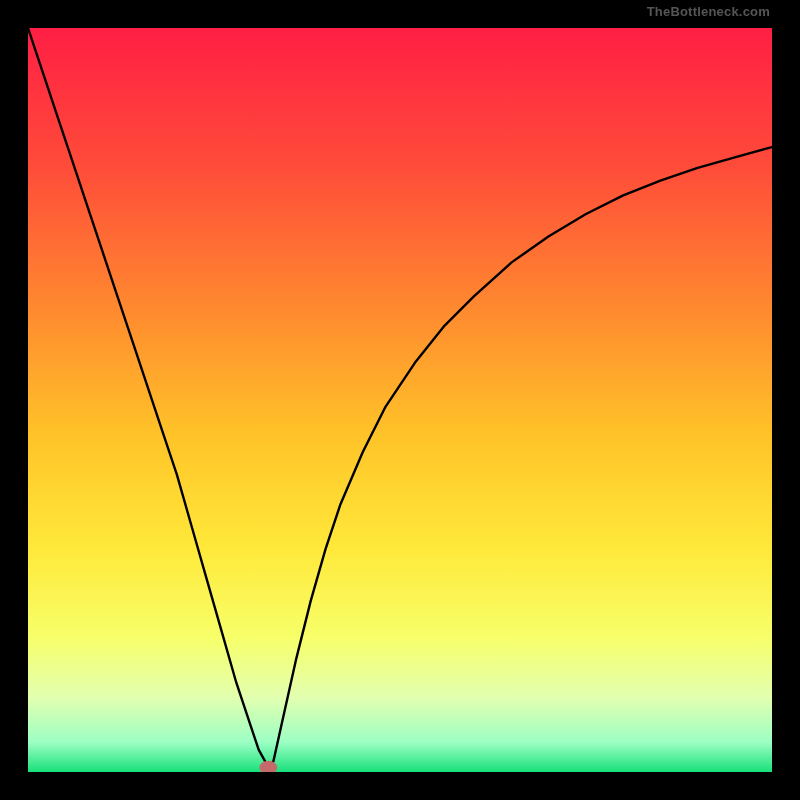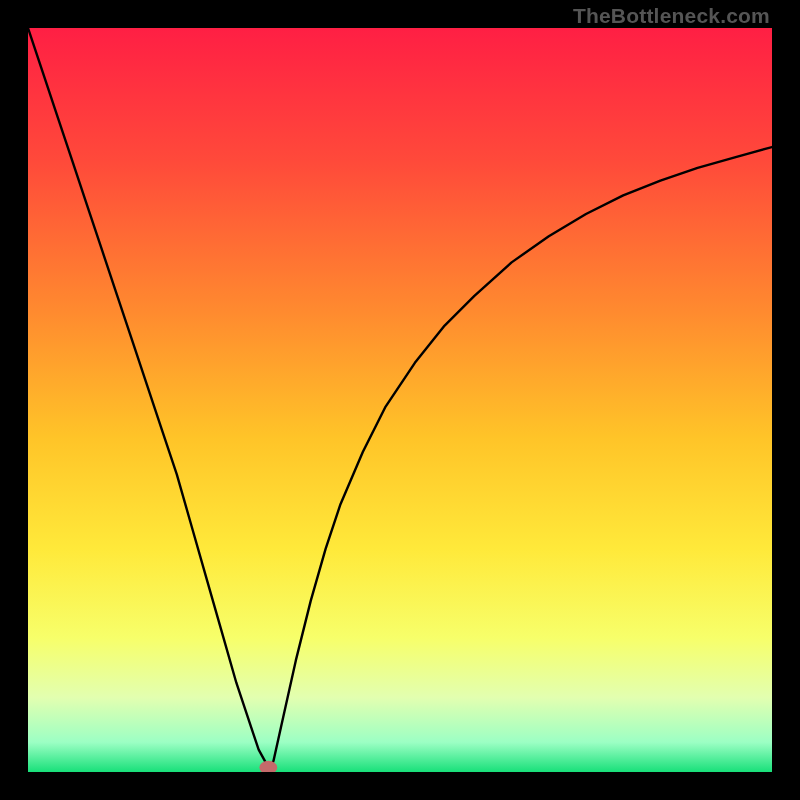--- a/index.html
+++ b/index.html
@@ -24,21 +24,21 @@
     top: 28px;
     left: 28px;
     width: 744px;
     height: 744px;
   }
   .watermark {
     position: absolute;
     top: 4px;
     right: 30px;
     color: #555555;
-    font-size: 21px;
+    font-size: 13px;
     font-weight: 600;
     letter-spacing: 0.2px;
     user-select: none;
   }
   svg { display: block; }
 </style>
 </head>
 <body>
 
 <div class="frame">

